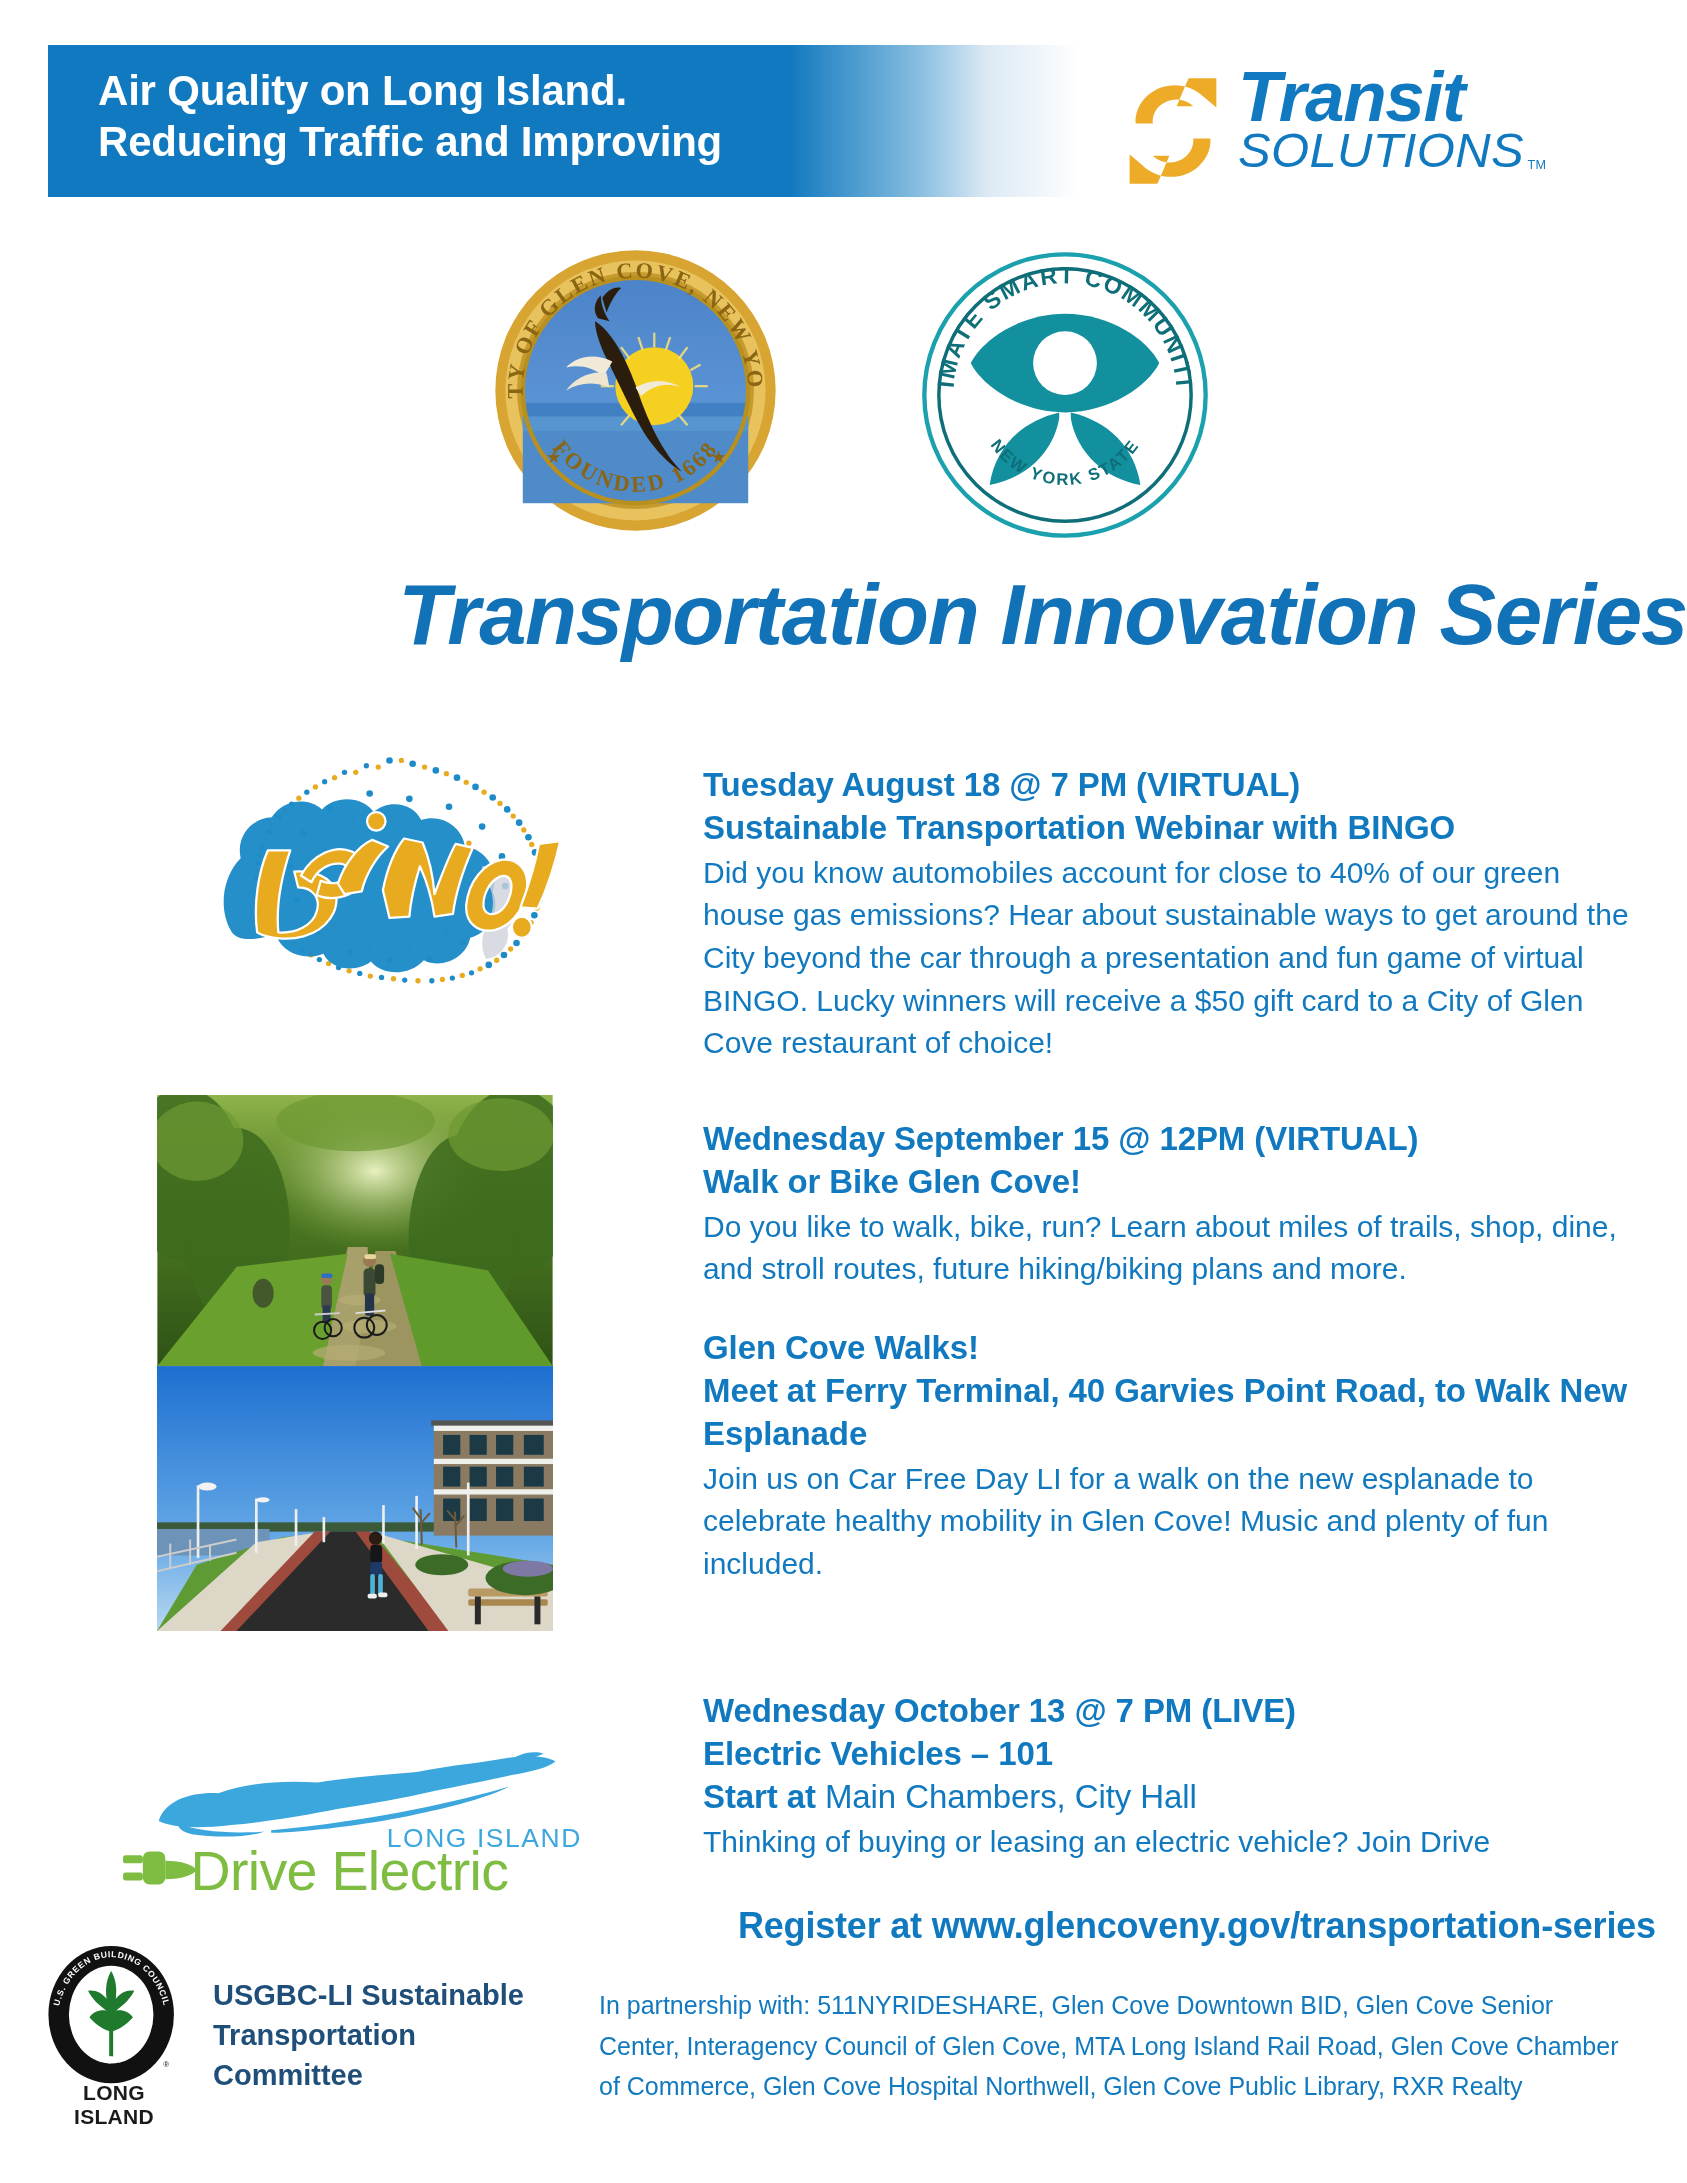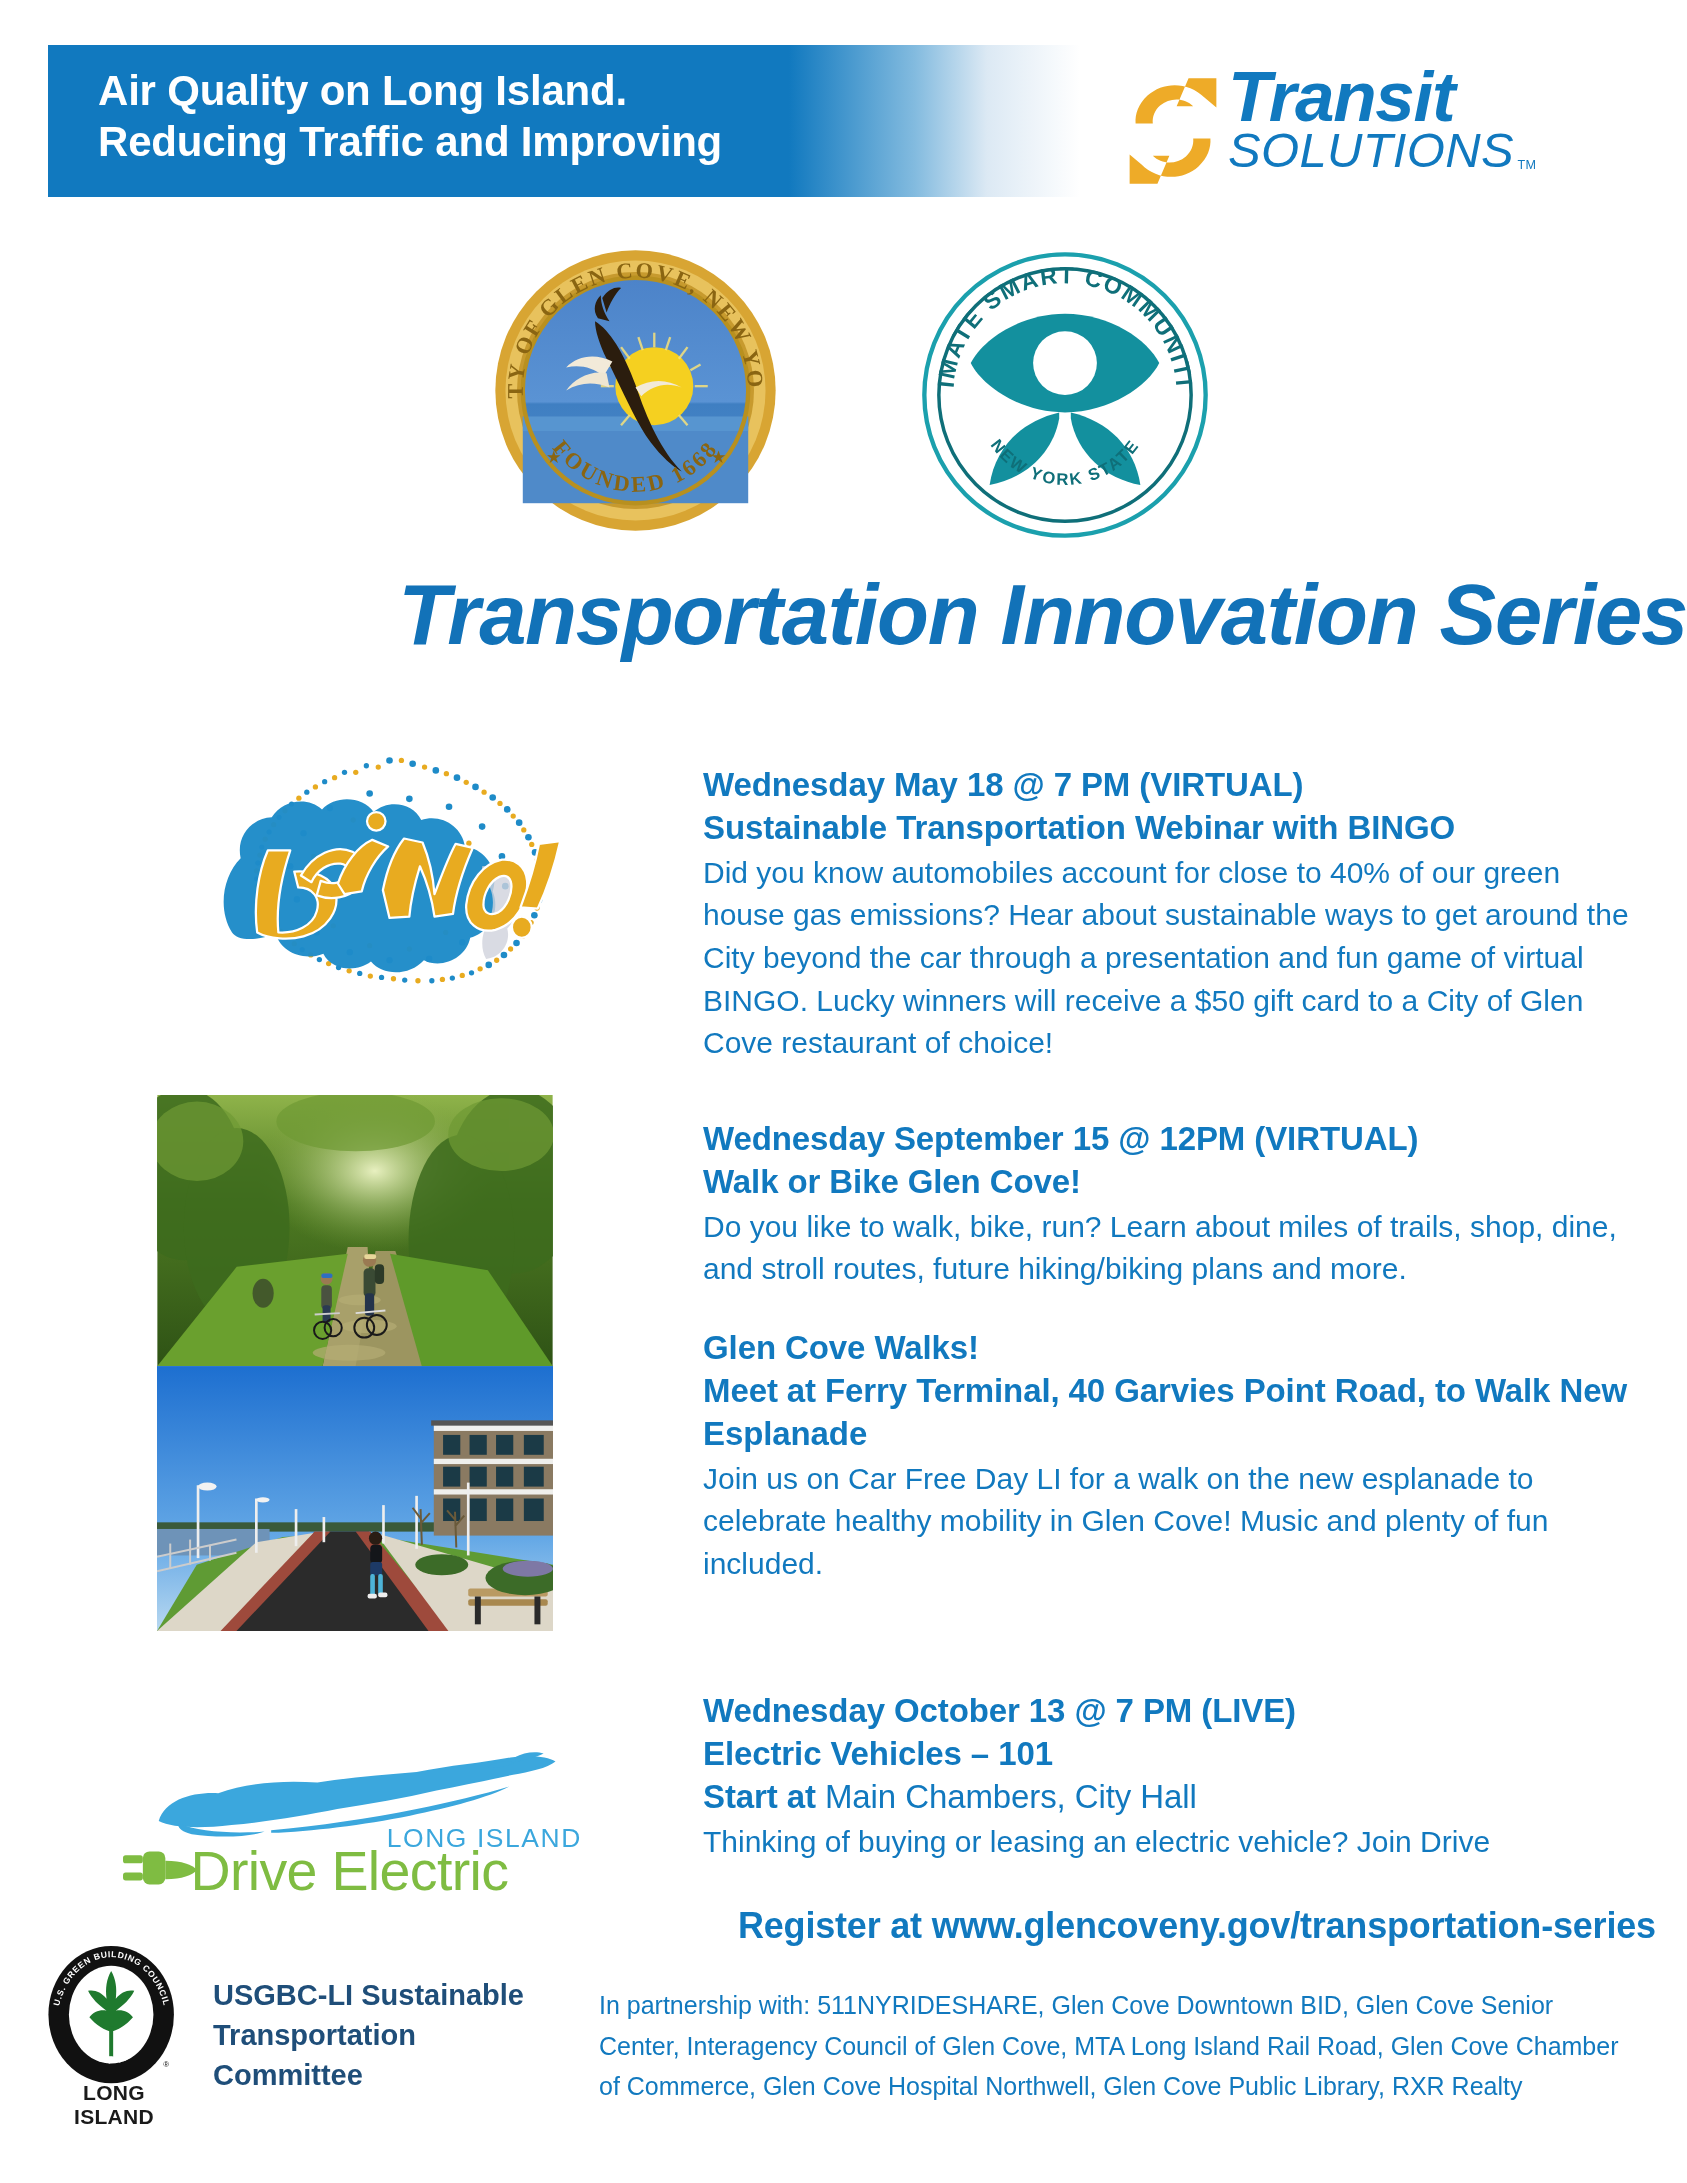--- a/index.html
+++ b/index.html
@@ -21,21 +21,21 @@
     position:absolute; left:98px; top:65px; width:860px;
     color:#ffffff; font-size:42px; font-weight:bold; line-height:1.22;
     font-stretch:condensed;
     letter-spacing:-0.2px;
   }
   #header-text div { white-space:nowrap; }
 
   
   #transit-logo { position:absolute; left:1125px; top:63px; width:423px; height:129px; }
   #transit-arrows { position:absolute; left:0px; top:10px; width:96px; height:116px; }
-  #transit-wordmark { position:absolute; left:103px; top:0px; }
+  #transit-wordmark { position:absolute; left:113px; top:0px; }
   #transit-name {
     font-size:71px; font-weight:bold; font-style:italic; color:#1179bf;
     line-height:0.95; letter-spacing:-1.3px;
   }
   #transit-sub {
     font-size:49px; font-style:italic; color:#1179bf;
     line-height:1.0; letter-spacing:0.3px; margin-top:-4px;
   }
   #transit-tm { position:absolute; right:-22.5px; bottom:4px; font-size:12.6px; color:#1179bf; font-style:normal;}
 
@@ -509,21 +509,21 @@
   <g fill="#7fbc42">
     <rect x="6" y="244" width="30" height="12" rx="4"></rect>
     <rect x="6" y="270" width="30" height="12" rx="4"></rect>
     <rect x="36" y="238" width="34" height="50" rx="10"></rect>
     <path d="M70 252 C96 252 110 258 118 266 C110 274 96 280 70 280 Z"></path>
   </g>
   <text x="108" y="296" font-family="Liberation Sans, sans-serif" font-size="84" fill="#7fbc42" letter-spacing="-1">Drive Electric</text>
 </svg>
 
 <div class="event" id="event-1">
-  <div class="ev-head">Wednesday May 18 @ 7 PM  (VIRTUAL)</div>
+  <div class="ev-head">Tuesday August 18 @ 7 PM  (VIRTUAL)</div>
   <div class="ev-head">Sustainable Transportation Webinar with BINGO</div>
   <div class="ev-body">Did you know automobiles account for close to 40% of our green house gas emissions?  Hear about sustainable ways to get around the City beyond the car through a presentation and fun game of virtual BINGO.  Lucky winners will receive a $50 gift card to a City of Glen Cove  restaurant of choice!</div>
 </div>
 
 <div class="event" id="event-2">
   <div class="ev-head">Wednesday September 15 @ 12PM (VIRTUAL)</div>
   <div class="ev-head">Walk or Bike Glen Cove!</div>
   <div class="ev-body">Do you like to walk, bike, run?  Learn about miles of trails, shop, dine, and stroll routes, future hiking/biking plans and more.</div>
 </div>
 

